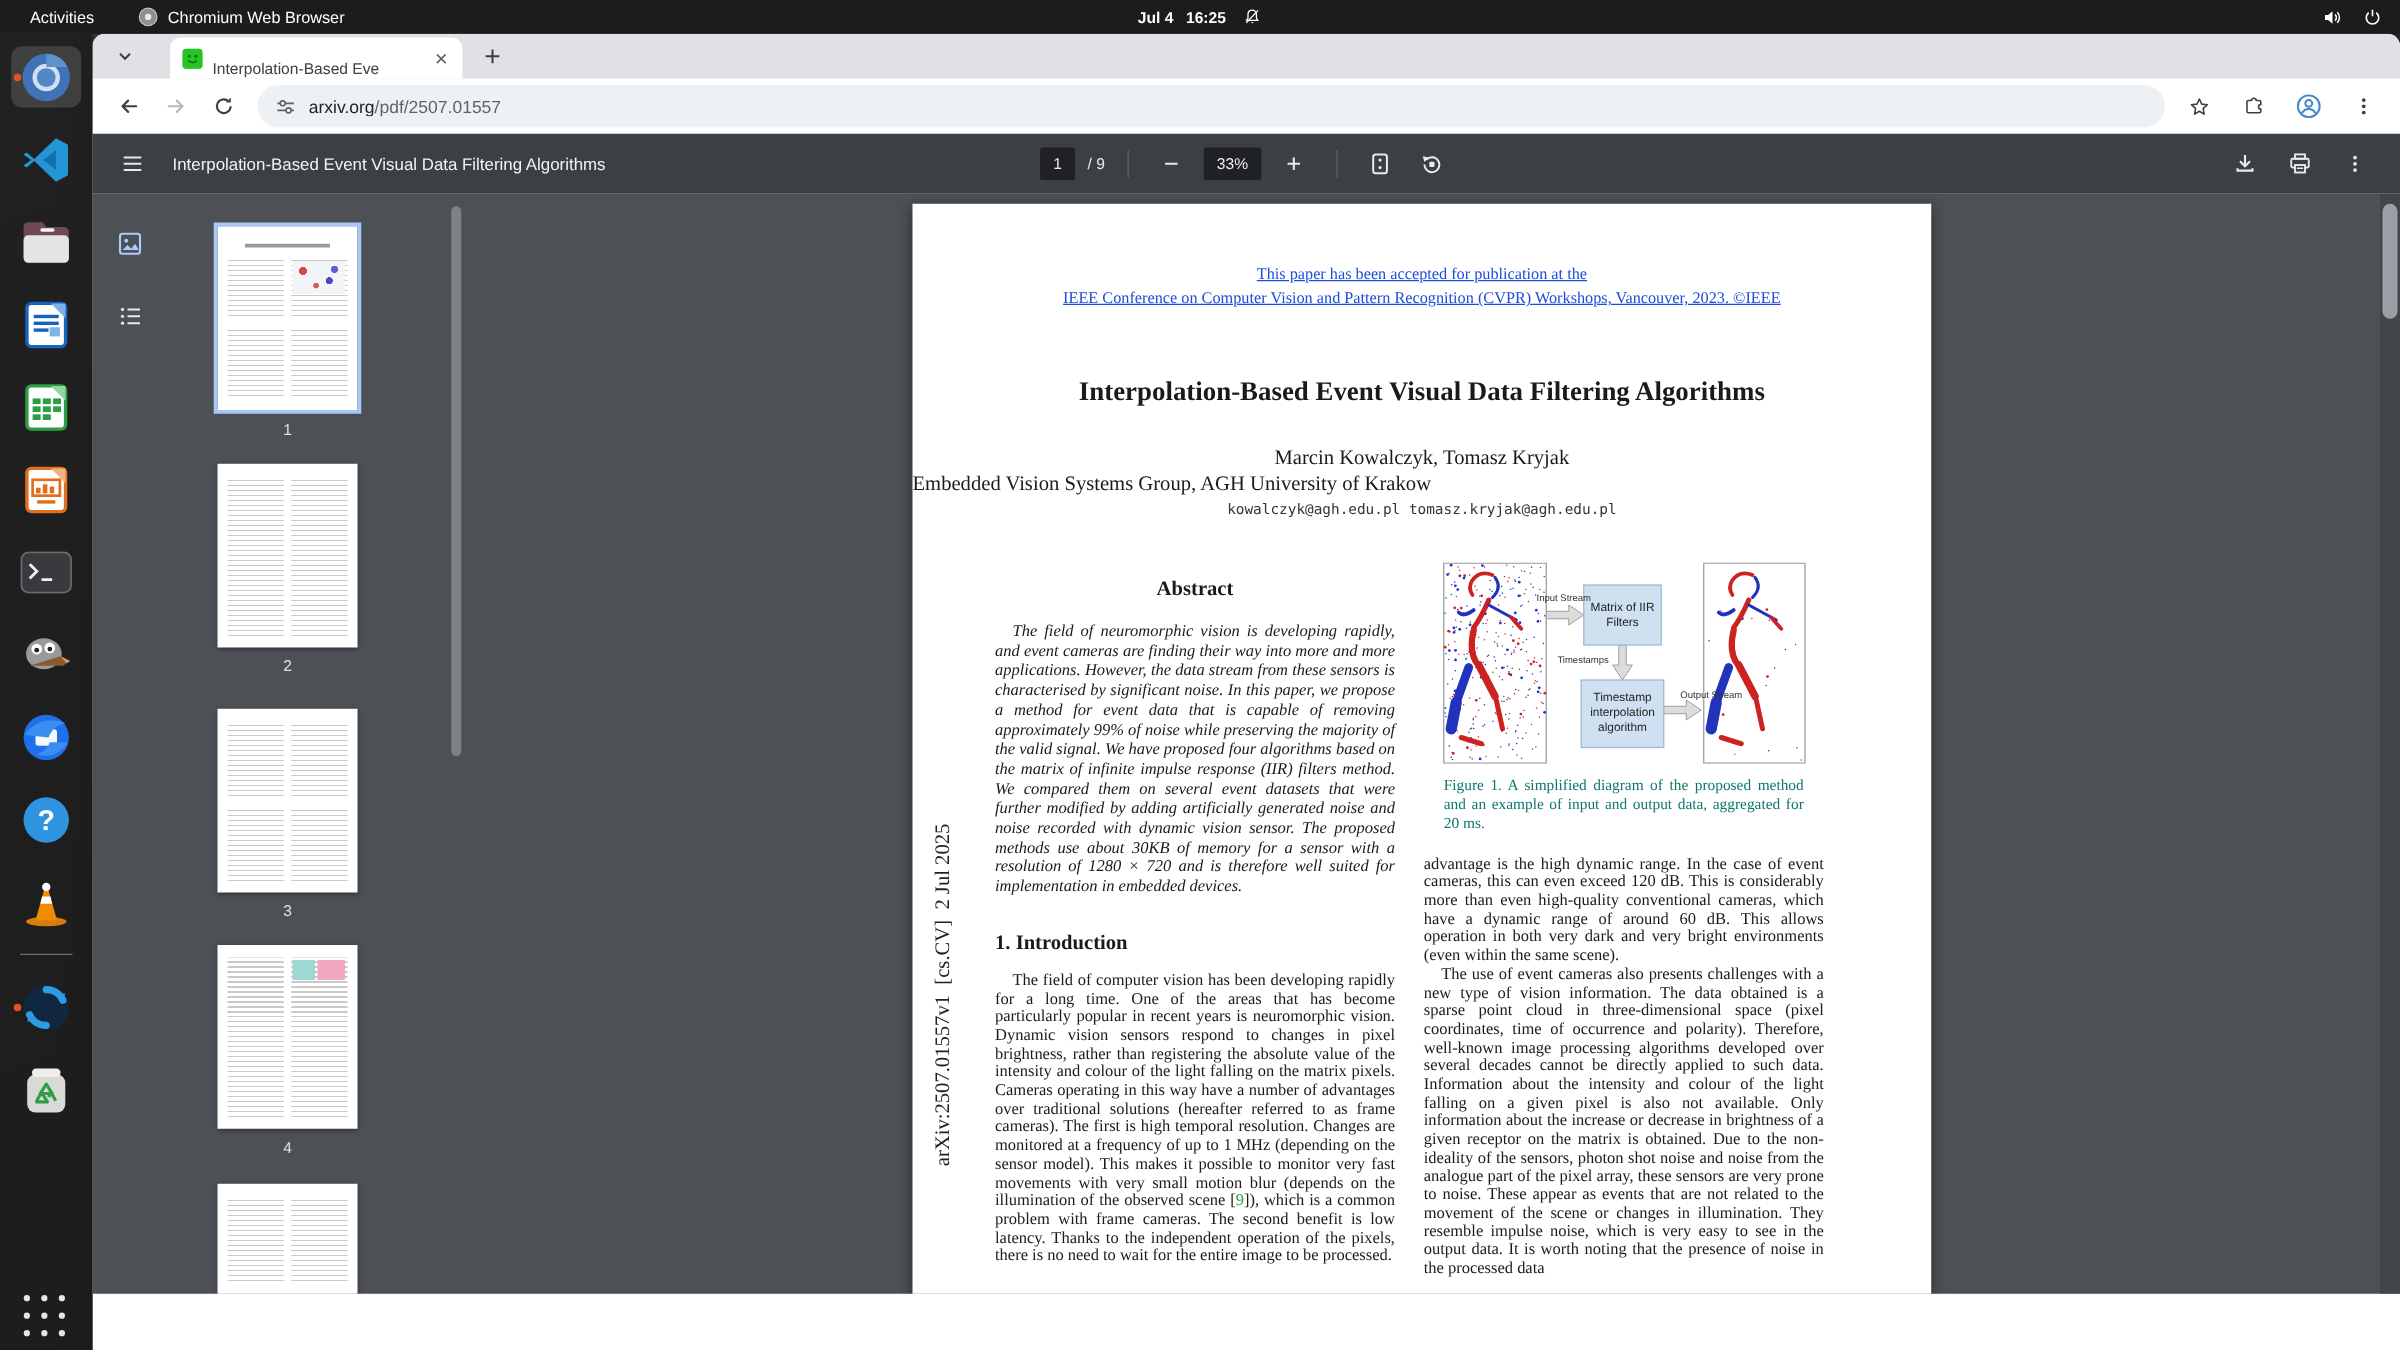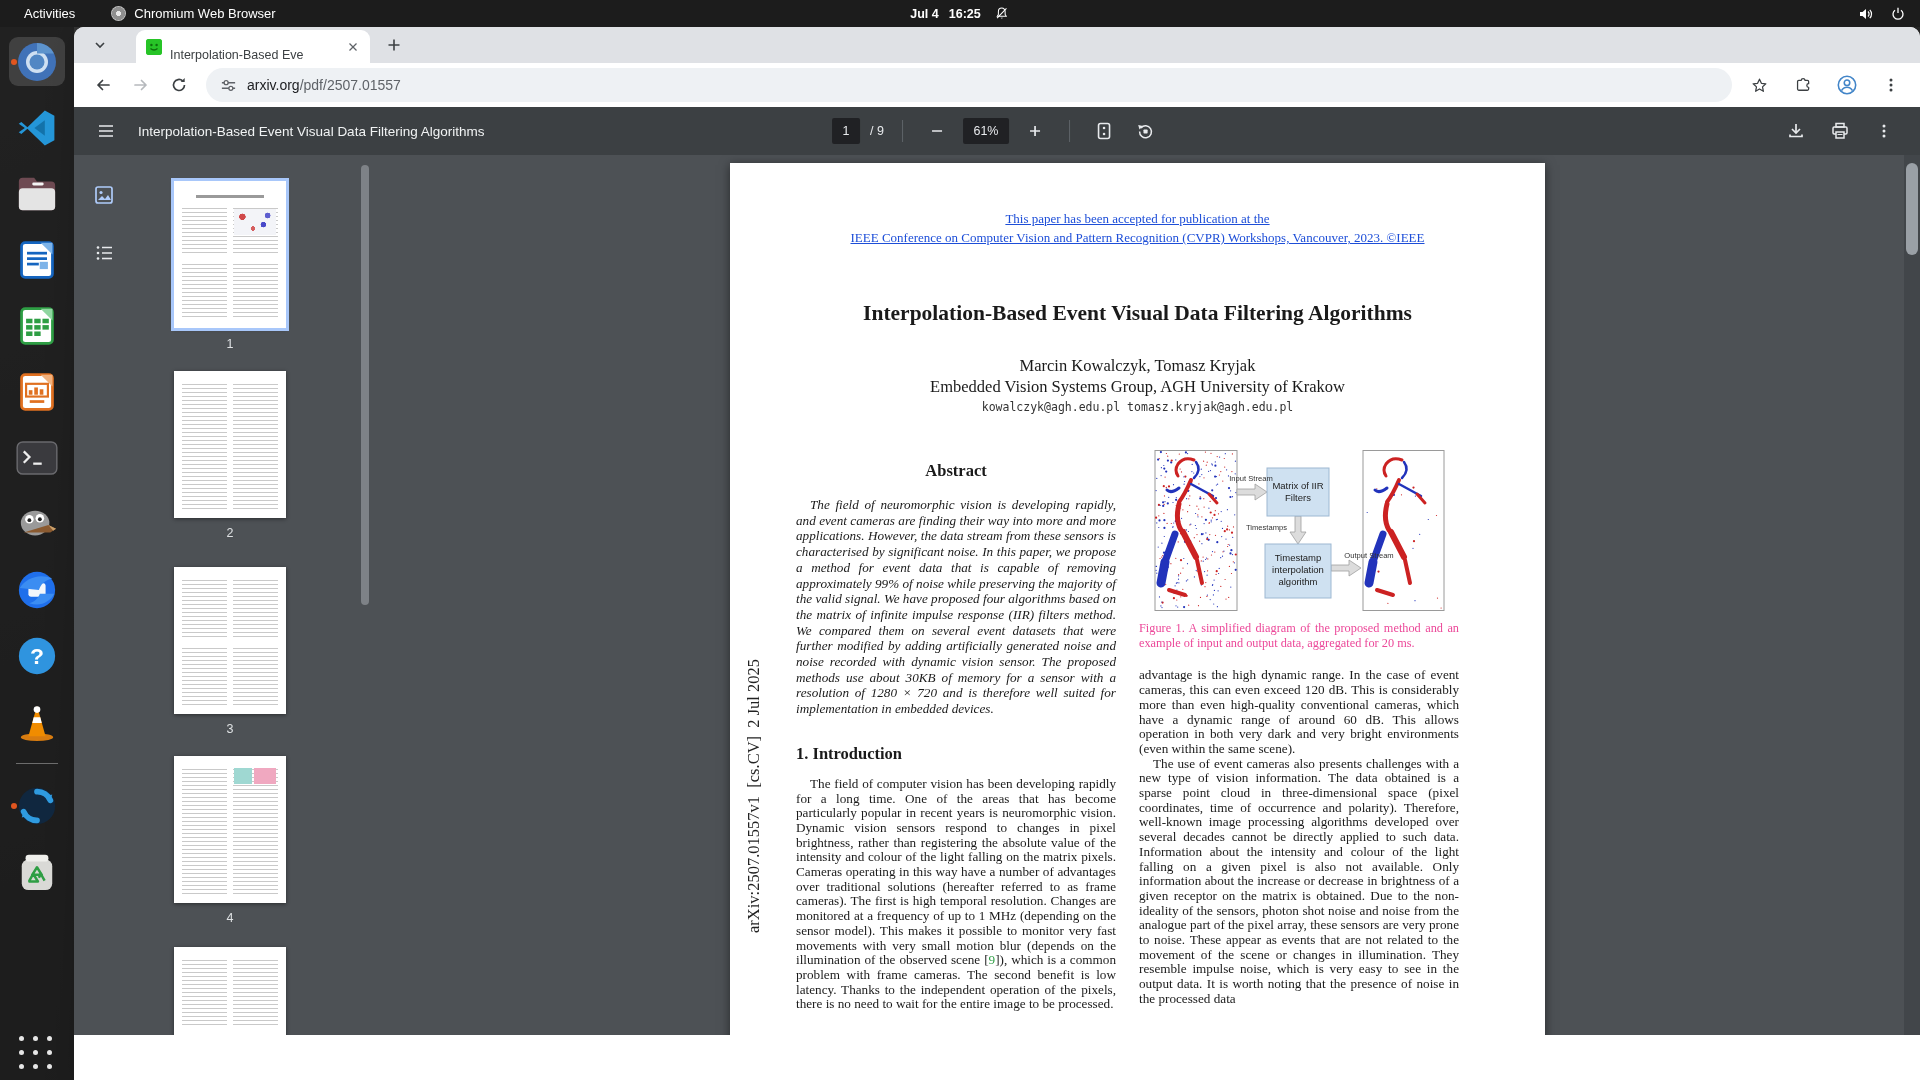--- a/index.html
+++ b/index.html
@@ -94,34 +94,34 @@
   .panel-scrollbar{position:absolute;left:287px;top:10px;width:8px;height:440px;border-radius:4px;background:#7e8287;}
   .main-scrollbar{position:absolute;right:0;top:0;width:16px;height:880px;background:#42464a;}
   .main-scroll-thumb{position:absolute;left:2px;top:8px;width:12px;height:92px;border-radius:6px;background:#9aa0a6;}
 
   
   .page{position:absolute;left:656px;top:8px;width:815px;height:880px;background:#fff;
         box-shadow:0 2px 10px rgba(0,0,0,.5);font-family:"Liberation Serif",serif;color:#1a1a1a;overflow:hidden;}
   .accepted{position:absolute;width:100%;text-align:center;font-size:13px;color:#1d4ed8;text-decoration:underline;}
   .paper-title{position:absolute;top:138px;width:100%;text-align:center;font-size:21.5px;font-weight:700;}
   .paper-authors{position:absolute;top:193px;width:100%;text-align:center;font-size:16.5px;}
-  .paper-affil{position:absolute;top:214px;width:100%;text-align:center;font-size:16.5px;}
+  .paper-affil{position:absolute;top:214px;width:100%;font-size:16.5px;}
   .paper-emails{position:absolute;top:237px;width:100%;text-align:center;
                 font-family:"DejaVu Sans Mono",monospace;font-size:11.5px;color:#333;}
   .arxiv-stamp{position:absolute;left:14px;top:300px;height:470px;display:flex;align-items:center;
                writing-mode:vertical-rl;transform:rotate(180deg);font-size:16.5px;color:#222;white-space:pre;}
   .colL{position:absolute;left:66px;top:298px;width:320px;}
   .colR{position:absolute;left:409px;top:287px;width:320px;}
   .abs-head{text-align:center;font-size:16.5px;font-weight:700;margin:0 0 16px;}
   .abs-text{font-style:italic;font-size:13.2px;line-height:15.7px;text-align:justify;text-indent:14px;margin:0;}
   .sec-head{font-size:16.5px;font-weight:700;margin:27px 0 13px;}
   .body-p{font-size:13.2px;line-height:14.7px;text-align:justify;margin:0;}
   .indent{text-indent:14px;}
   .ref{color:#2e9e44;}
-  .fig-caption{font-size:12.3px;line-height:15.2px;text-align:justify;margin:10px 0 0;color:#ec4899;}
+  .fig-caption{font-size:12.3px;line-height:15.2px;text-align:justify;margin:10px 16px 0;color:#0f766e;}
   .colR .body-p.first{margin-top:17px;}
 
   svg{display:block;}
 </style>
 </head>
 <body>
 
 <div class="screen">
 
   <div class="topbar">
@@ -392,21 +392,21 @@
       </div>
       <div class="pdfbar-center">
         <input class="page-input" value="1" style="">
         <span class="page-count">/ 9</span>
         <span class="pdf-sep"></span>
         <div class="pdf-tool-btn">
           <svg width="14" height="14" viewBox="0 0 14 14">
               <line x1="2" y1="7" x2="12" y2="7" stroke="#e8eaed" stroke-width="1.7"></line>
             </svg>
         </div>
-        <span class="zoom-box">61%</span>
+        <span class="zoom-box">33%</span>
         <div class="pdf-tool-btn">
           <svg width="14" height="14" viewBox="0 0 14 14">
             <line x1="2" y1="7" x2="12" y2="7" stroke="#e8eaed" stroke-width="1.7"></line>
             <line x1="7" y1="2" x2="7" y2="12" stroke="#e8eaed" stroke-width="1.7"></line>
           </svg>
         </div>
         <span class="pdf-sep"></span>
         <div class="pdf-tool-btn">
           <svg width="16" height="18" viewBox="0 0 16 18">
             <rect x="2.5" y="1.5" width="11" height="15" rx="2" fill="none" stroke="#e8eaed" stroke-width="1.6"></rect>

